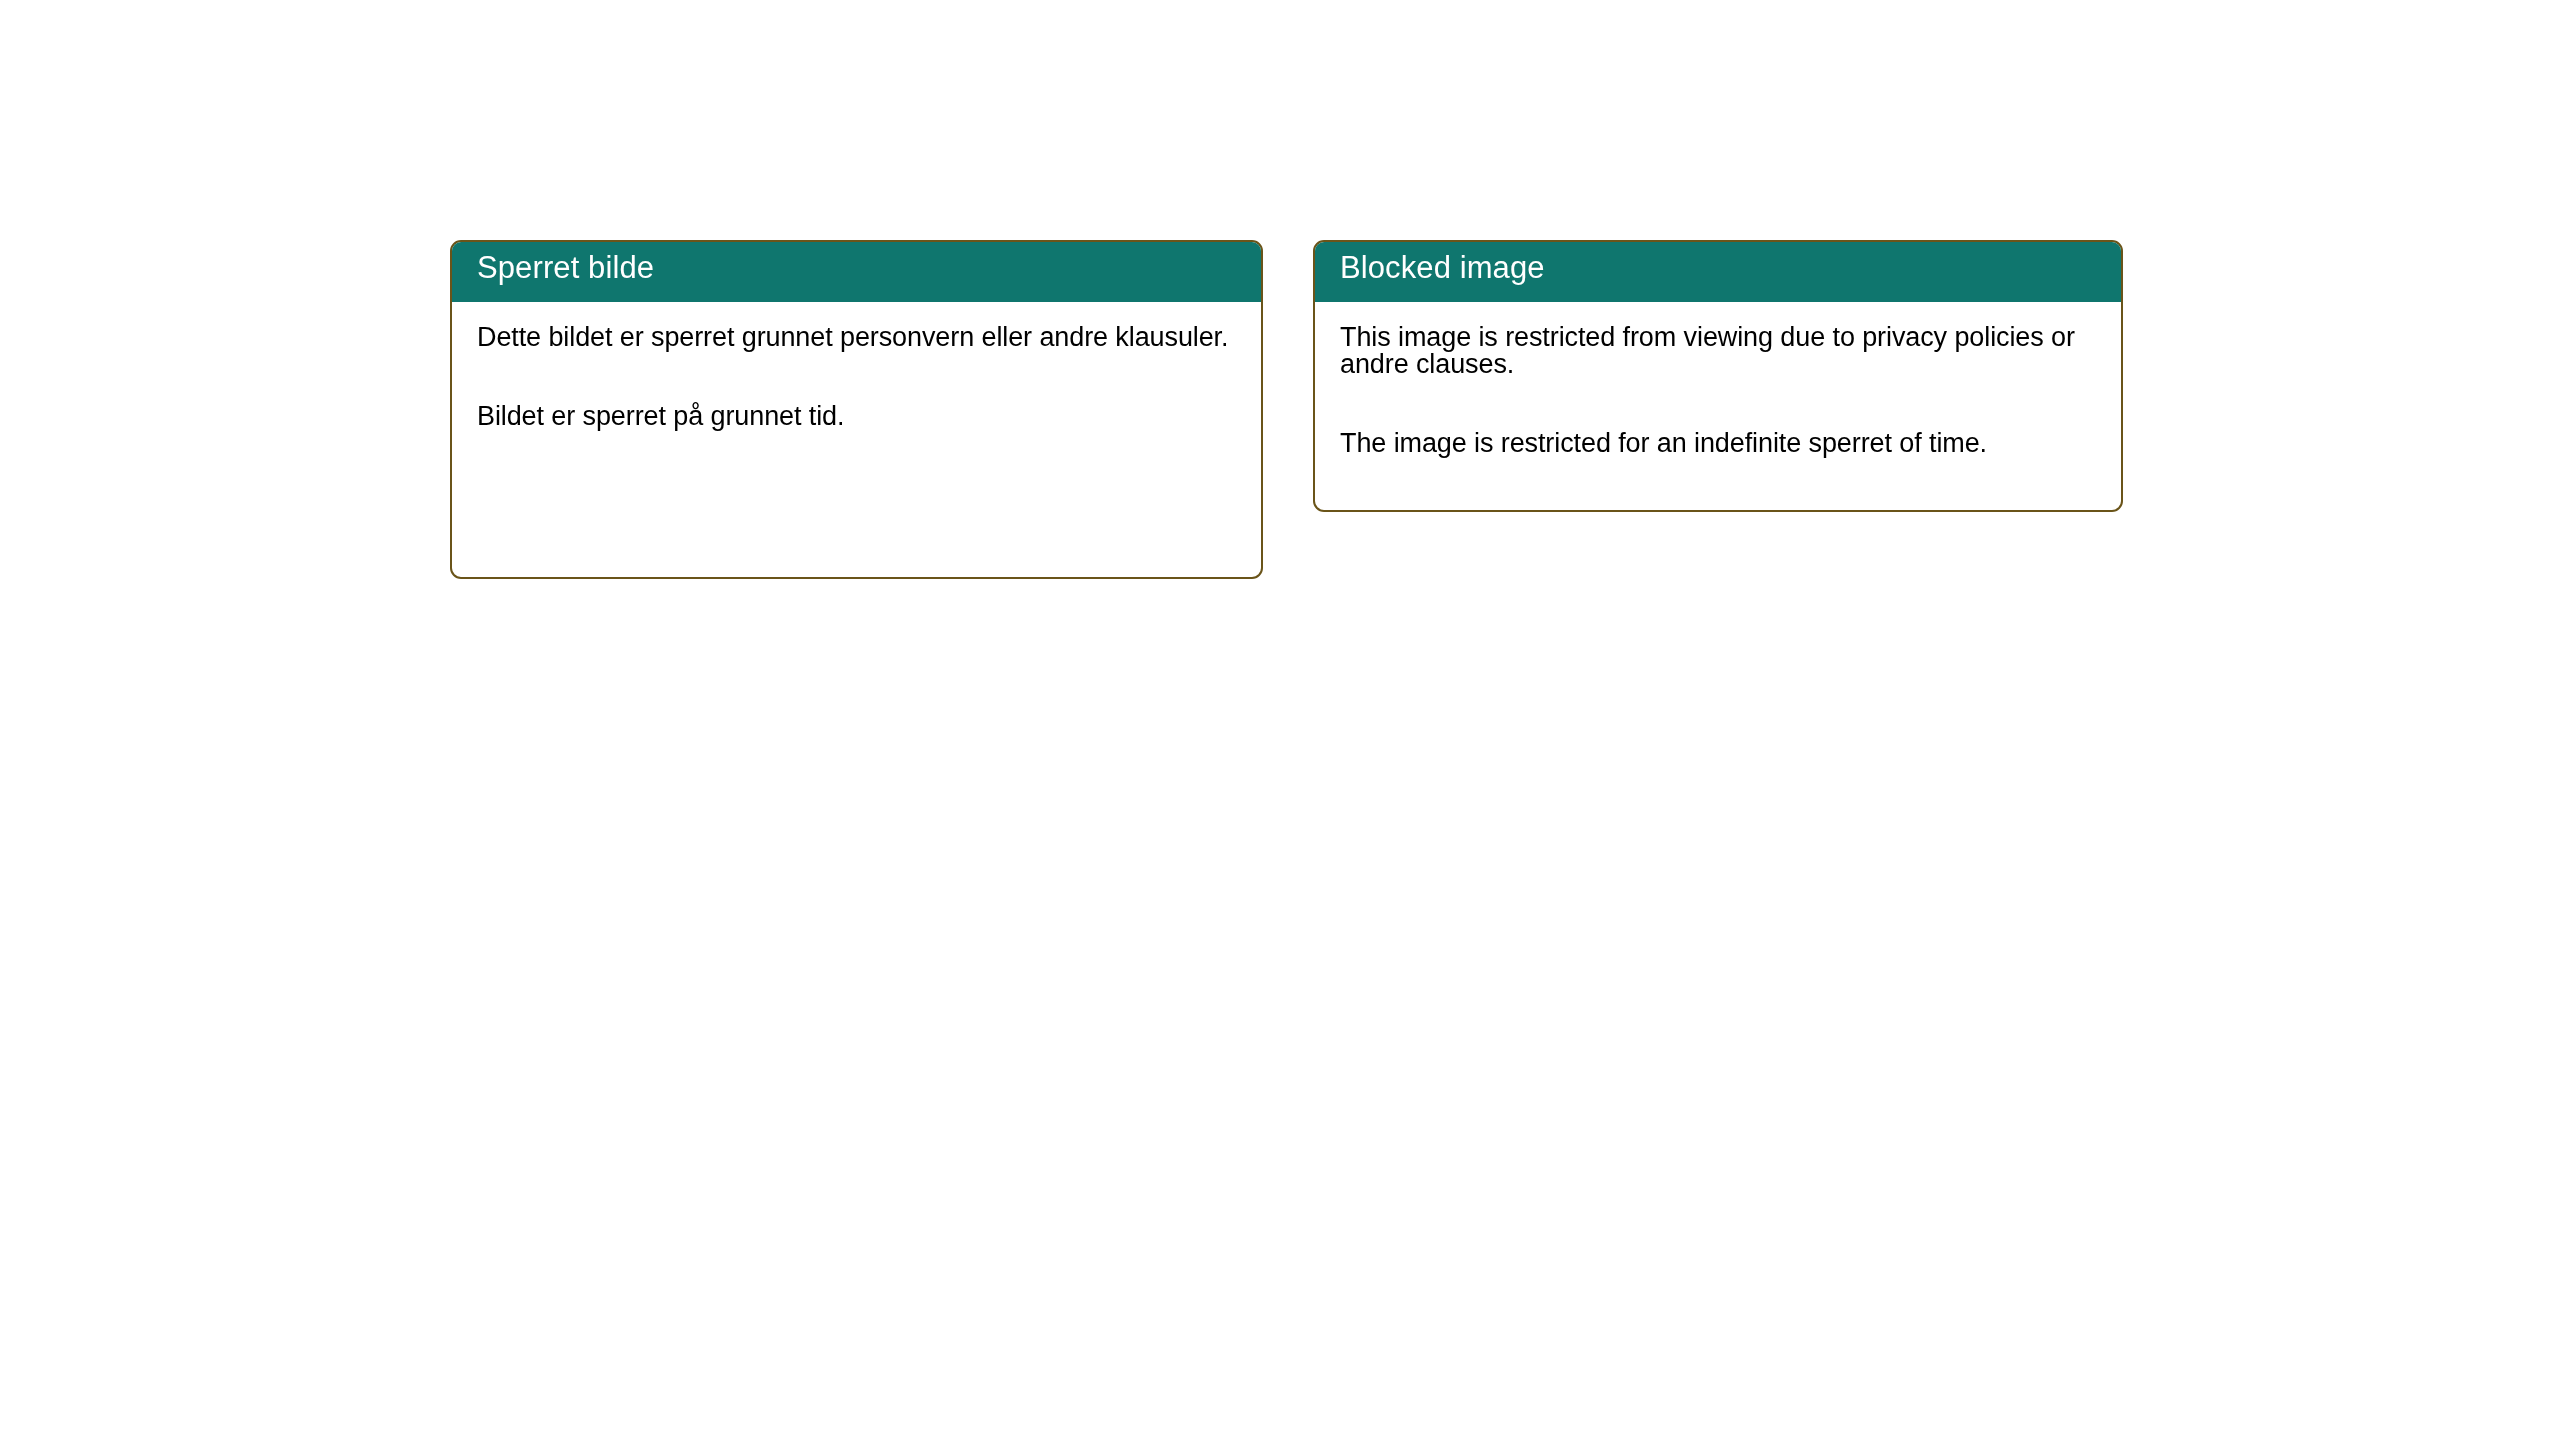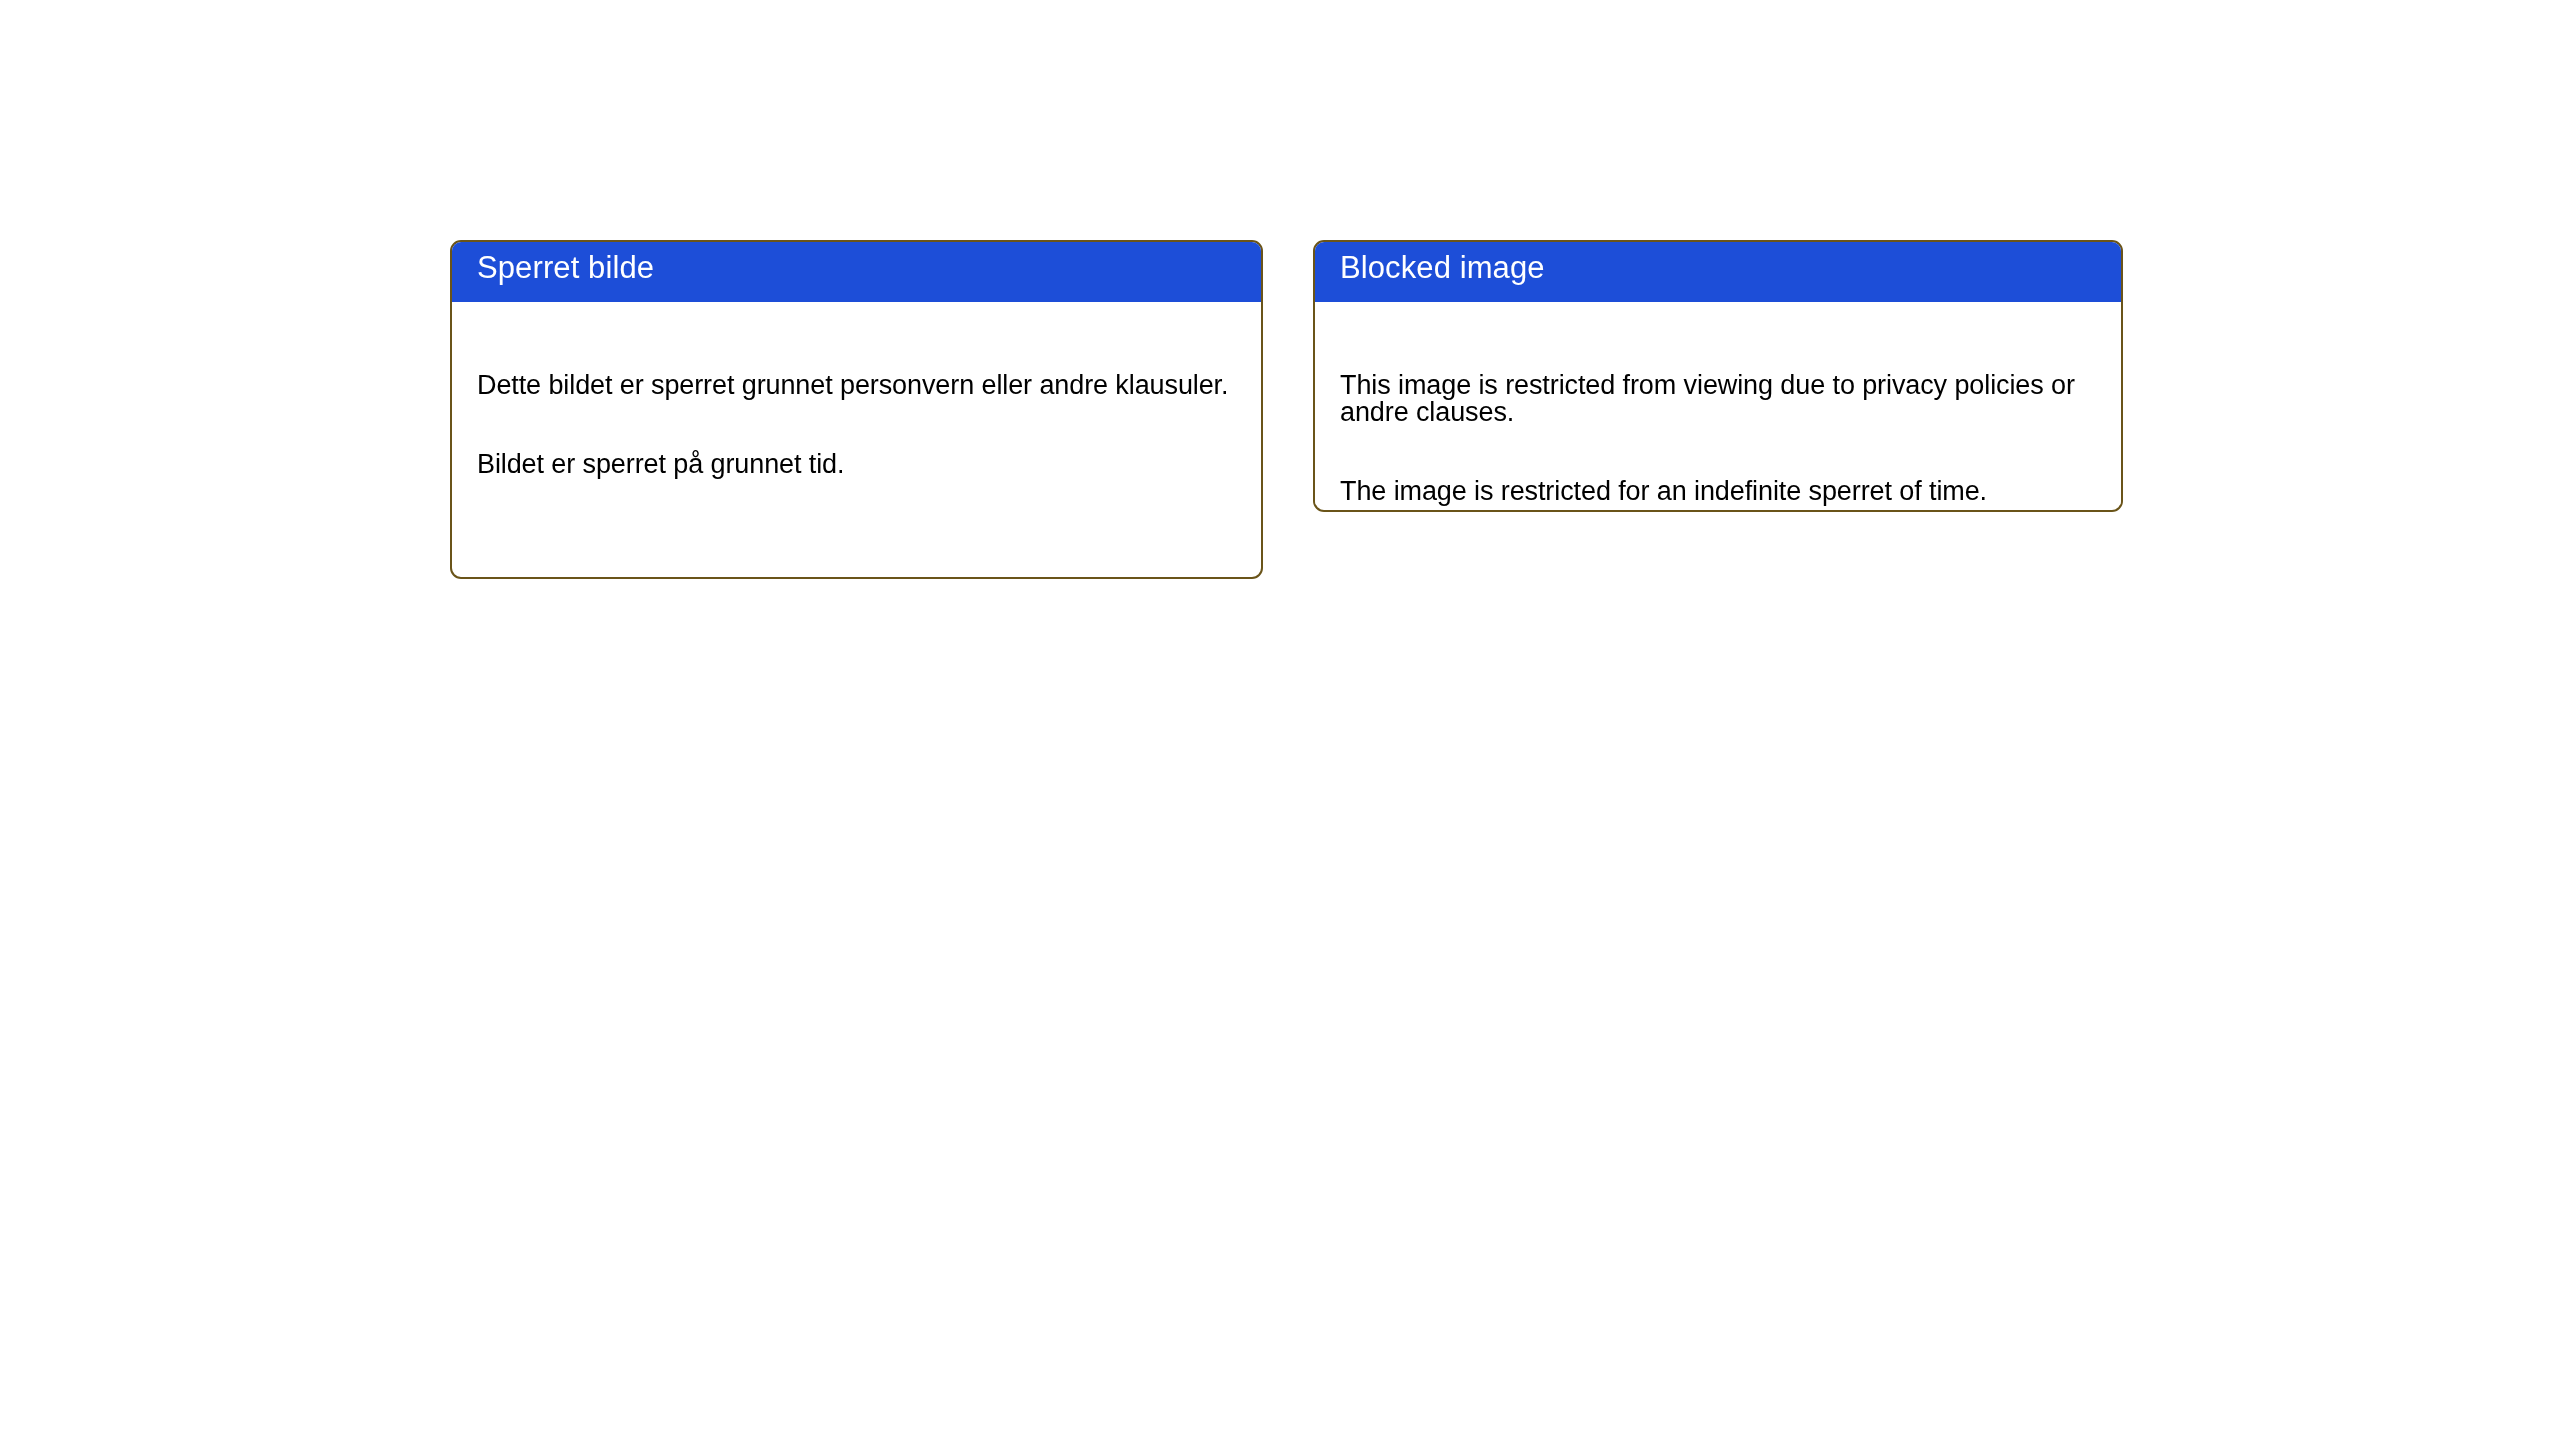--- a/index.html
+++ b/index.html
@@ -42,41 +42,40 @@
   .card-en {
     left: 1313px;
     top: 240px;
     width: 810px;
     height: 272px;
   }
 
   .card-header {
     box-sizing: border-box;
     height: 60px;
-    background: #1d4ed8;
+    background: #0f766e;
     display: flex;
     align-items: center;
     padding: 0 0 8px 25px;
   }
 
   .card-header-title {
     color: #ffffff;
     font-size: 31px;
     line-height: 1;
     font-weight: 400;
     letter-spacing: 0.1px;
     white-space: nowrap;
     margin-top: -2px;
   }
 
   .card-body {
     box-sizing: border-box;
     background: #ffffff;
     padding: 22px 20px 0 25px;
-    margin-top: 48px;
   }
 
   .card-paragraph {
     color: #000000;
     font-size: 27px;
     line-height: 1.0;
     font-weight: 400;
     margin: 0;
     letter-spacing: -0.1px;
   }

